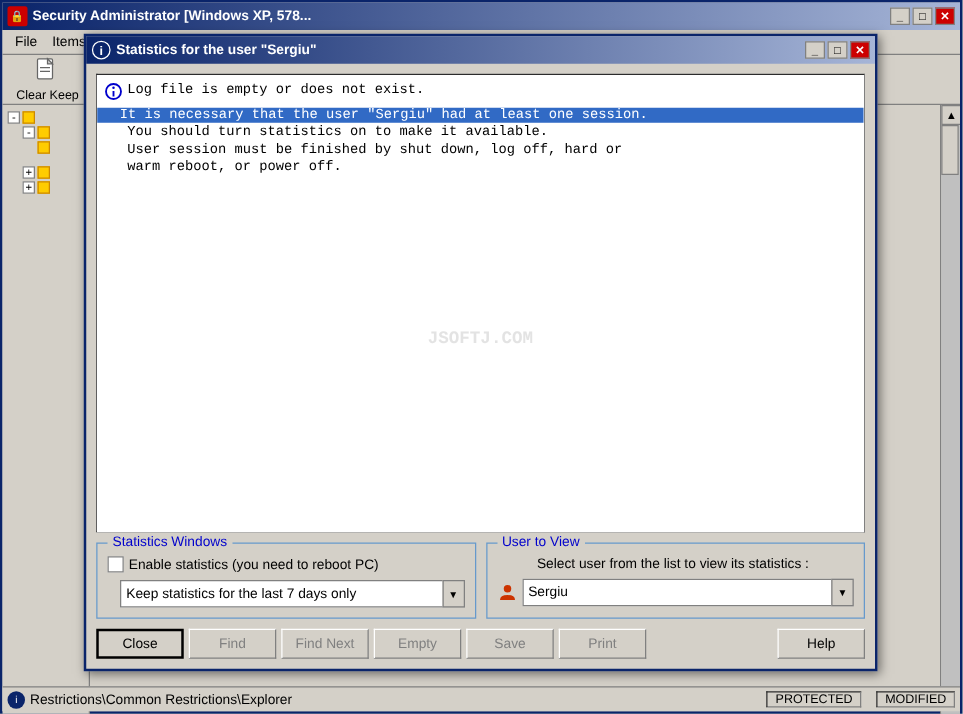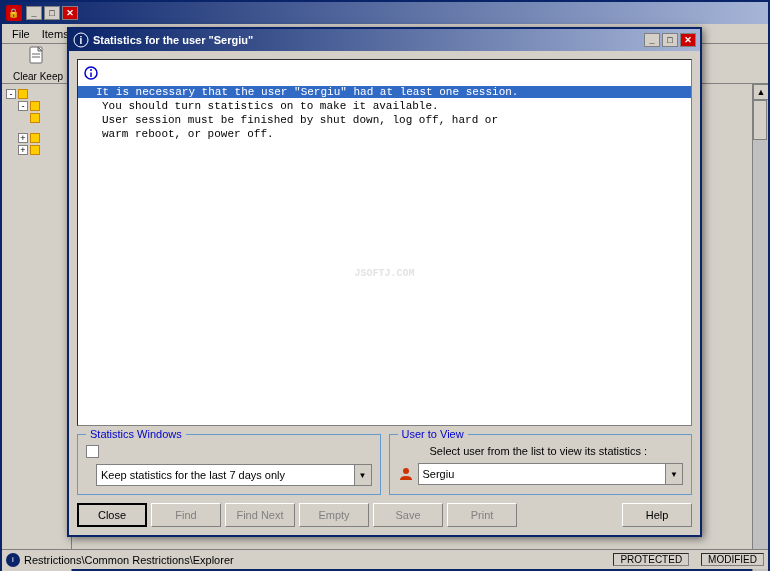--- a/index.html
+++ b/index.html
@@ -286,21 +286,21 @@
     .log-text {
       color: #000;
     }
 
     .watermark {
       position: absolute;
       bottom: 40%;
       left: 50%;
       transform: translateX(-50%);
       color: rgba(200, 200, 200, 0.5);
-      font-size: 10px;
+      font-size: 14px;
       font-weight: bold;
       pointer-events: none;
       white-space: nowrap;
     }
 
     
     .options-row {
       display: flex;
       gap: 8px;
       margin-bottom: 8px;
@@ -481,20 +481,21 @@
     }
 
   </style>
 </head>
 <body>
 
 <div class="main-window">
 
   <div class="main-titlebar">
     <div class="main-titlebar-icon">🔒</div>
+    <span class="main-titlebar-title">Security Administrator [Windows XP, 578...</span>
     <div class="main-titlebar-btns">
       <div class="titlebar-btn">_</div>
       <div class="titlebar-btn">□</div>
       <div class="titlebar-btn close-btn">✕</div>
     </div>
   </div>
 
   <div class="menubar">
     <div class="menubar-item">File</div>
     <div class="menubar-item">Items</div>
@@ -581,20 +582,21 @@
       <div class="log-area">
 
         <div class="log-line">
           <span class="log-line-icon">
             <svg width="14" height="14" viewBox="0 0 14 14">
               <circle cx="7" cy="7" r="6" fill="none" stroke="#0000cc" stroke-width="1.5"></circle>
               <circle cx="7" cy="4" r="1" fill="#0000cc"></circle>
               <line x1="7" y1="6.5" x2="7" y2="11" stroke="#0000cc" stroke-width="1.5"></line>
             </svg>
           </span>
+          <span class="log-text">Log file is empty or does not exist.</span>
         </div>
 
         <div class="log-line" style="padding-left:18px; background:#316ac5; margin-left:-6px; padding-right:6px; width:calc(100% + 12px);">
           <span class="log-text" style="color:white;">It is necessary that the user "Sergiu" had at least one session.</span>
         </div>
 
         <div class="log-line" style="padding-left:18px;">
           <span class="log-text">You should turn statistics on to make it available.</span>
         </div>
 
@@ -609,20 +611,21 @@
         <div class="watermark">JSOFTJ.COM</div>
       </div>
 
       <div class="options-row">
 
         <div class="options-box">
           <span class="options-box-title">Statistics Windows</span>
 
           <div class="checkbox-row">
             <div class="checkbox-box"></div>
+            <span>Enable statistics (you need to reboot PC)</span>
           </div>
 
           <div class="select-row">
             <div class="select-wrapper">
               <select class="win-select" style="width:100%;">
               <option value="Keep statistics for the last 7 days only">Keep statistics for the last 7 days only</option><option value="Keep statistics for the last 14 days only">Keep statistics for the last 14 days only</option><option value="Keep statistics for the last 30 days only">Keep statistics for the last 30 days only</option></select>
               <div class="select-arrow">▼</div>
             </div>
           </div>
         </div>

